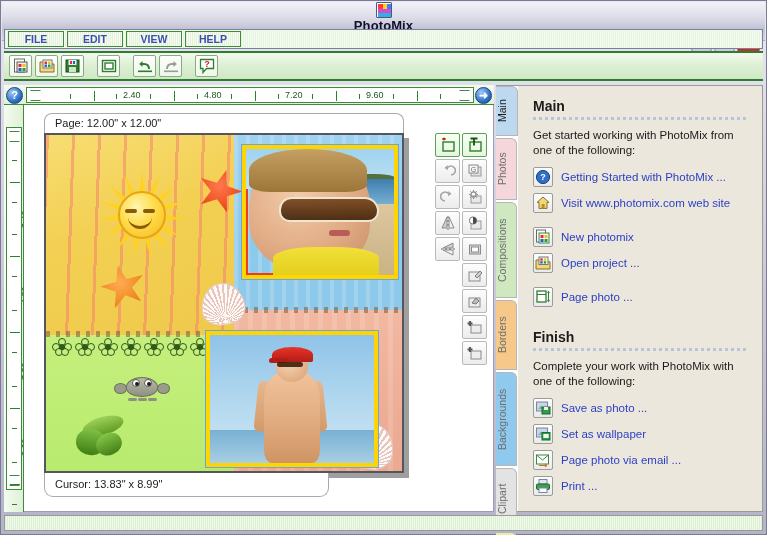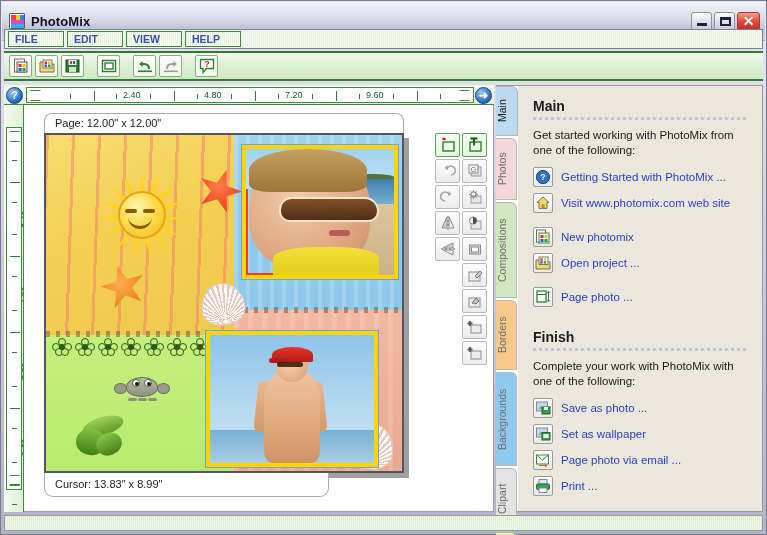--- a/index.html
+++ b/index.html
@@ -17,20 +17,21 @@
     background: linear-gradient(180deg,#e8e8f0 0%, #c8c8d8 55%, #b4b4c8 100%);
     border: 1px solid #7a7a95;
   }
 
   
   .titlebar {
     position: absolute; left: 1px; top: 1px; right: 1px; height: 39px;
     background: linear-gradient(180deg,#f2f2f8 0%,#dcdce8 42%,#c2c2d6 70%,#d4d4e4 100%);
     display: flex; align-items: center;
     border-bottom: 1px solid #a9a9c0;
+    flex-direction: column;
   }
   .app-icon {
     width: 16px; height: 16px; margin-left: 7px; margin-right: 6px;
     background: #ffffff; border: 1px solid #55557a; position: relative; flex: none;
     border-radius: 1px;
   }
   .app-icon i {
     position:absolute; display:block;
   }
   .app-icon i:nth-child(1){ left:1px; top:1px; width:5px; height:5px; background:#ff3a3a;}
@@ -61,21 +62,21 @@
   
   .menubar {
     position: absolute; left: 3px; top: 28px; right: 3px; height: 20px;
     background:
       repeating-linear-gradient(90deg, #e6f3e0 0 1px, #f4fbf0 1px 2px),
       #eef7e8;
     border: 1px solid #7e7ea0;
     display: flex; align-items: center; padding-left: 3px; gap: 3px;
   }
   .menu-item {
-    min-width: 56px; height: 16px; line-height: 14px; 
+    min-width: 56px; height: 16px; line-height: 14px; text-align: center;
     font-size: 10.5px; font-weight: bold; color: #3a4fb0;
     border: 1px solid #3f8a3f;
     background: repeating-linear-gradient(90deg,#e4f2dc 0 1px,#f6fcf2 1px 2px);
     cursor: pointer; padding: 0 6px;
   }
 
   
   .toolbar {
     position: absolute; left: 3px; top: 50px; right: 3px; height: 30px;
     background: linear-gradient(180deg,#f3fbef 0%,#ddf0d4 45%,#cfe8c3 100%);

